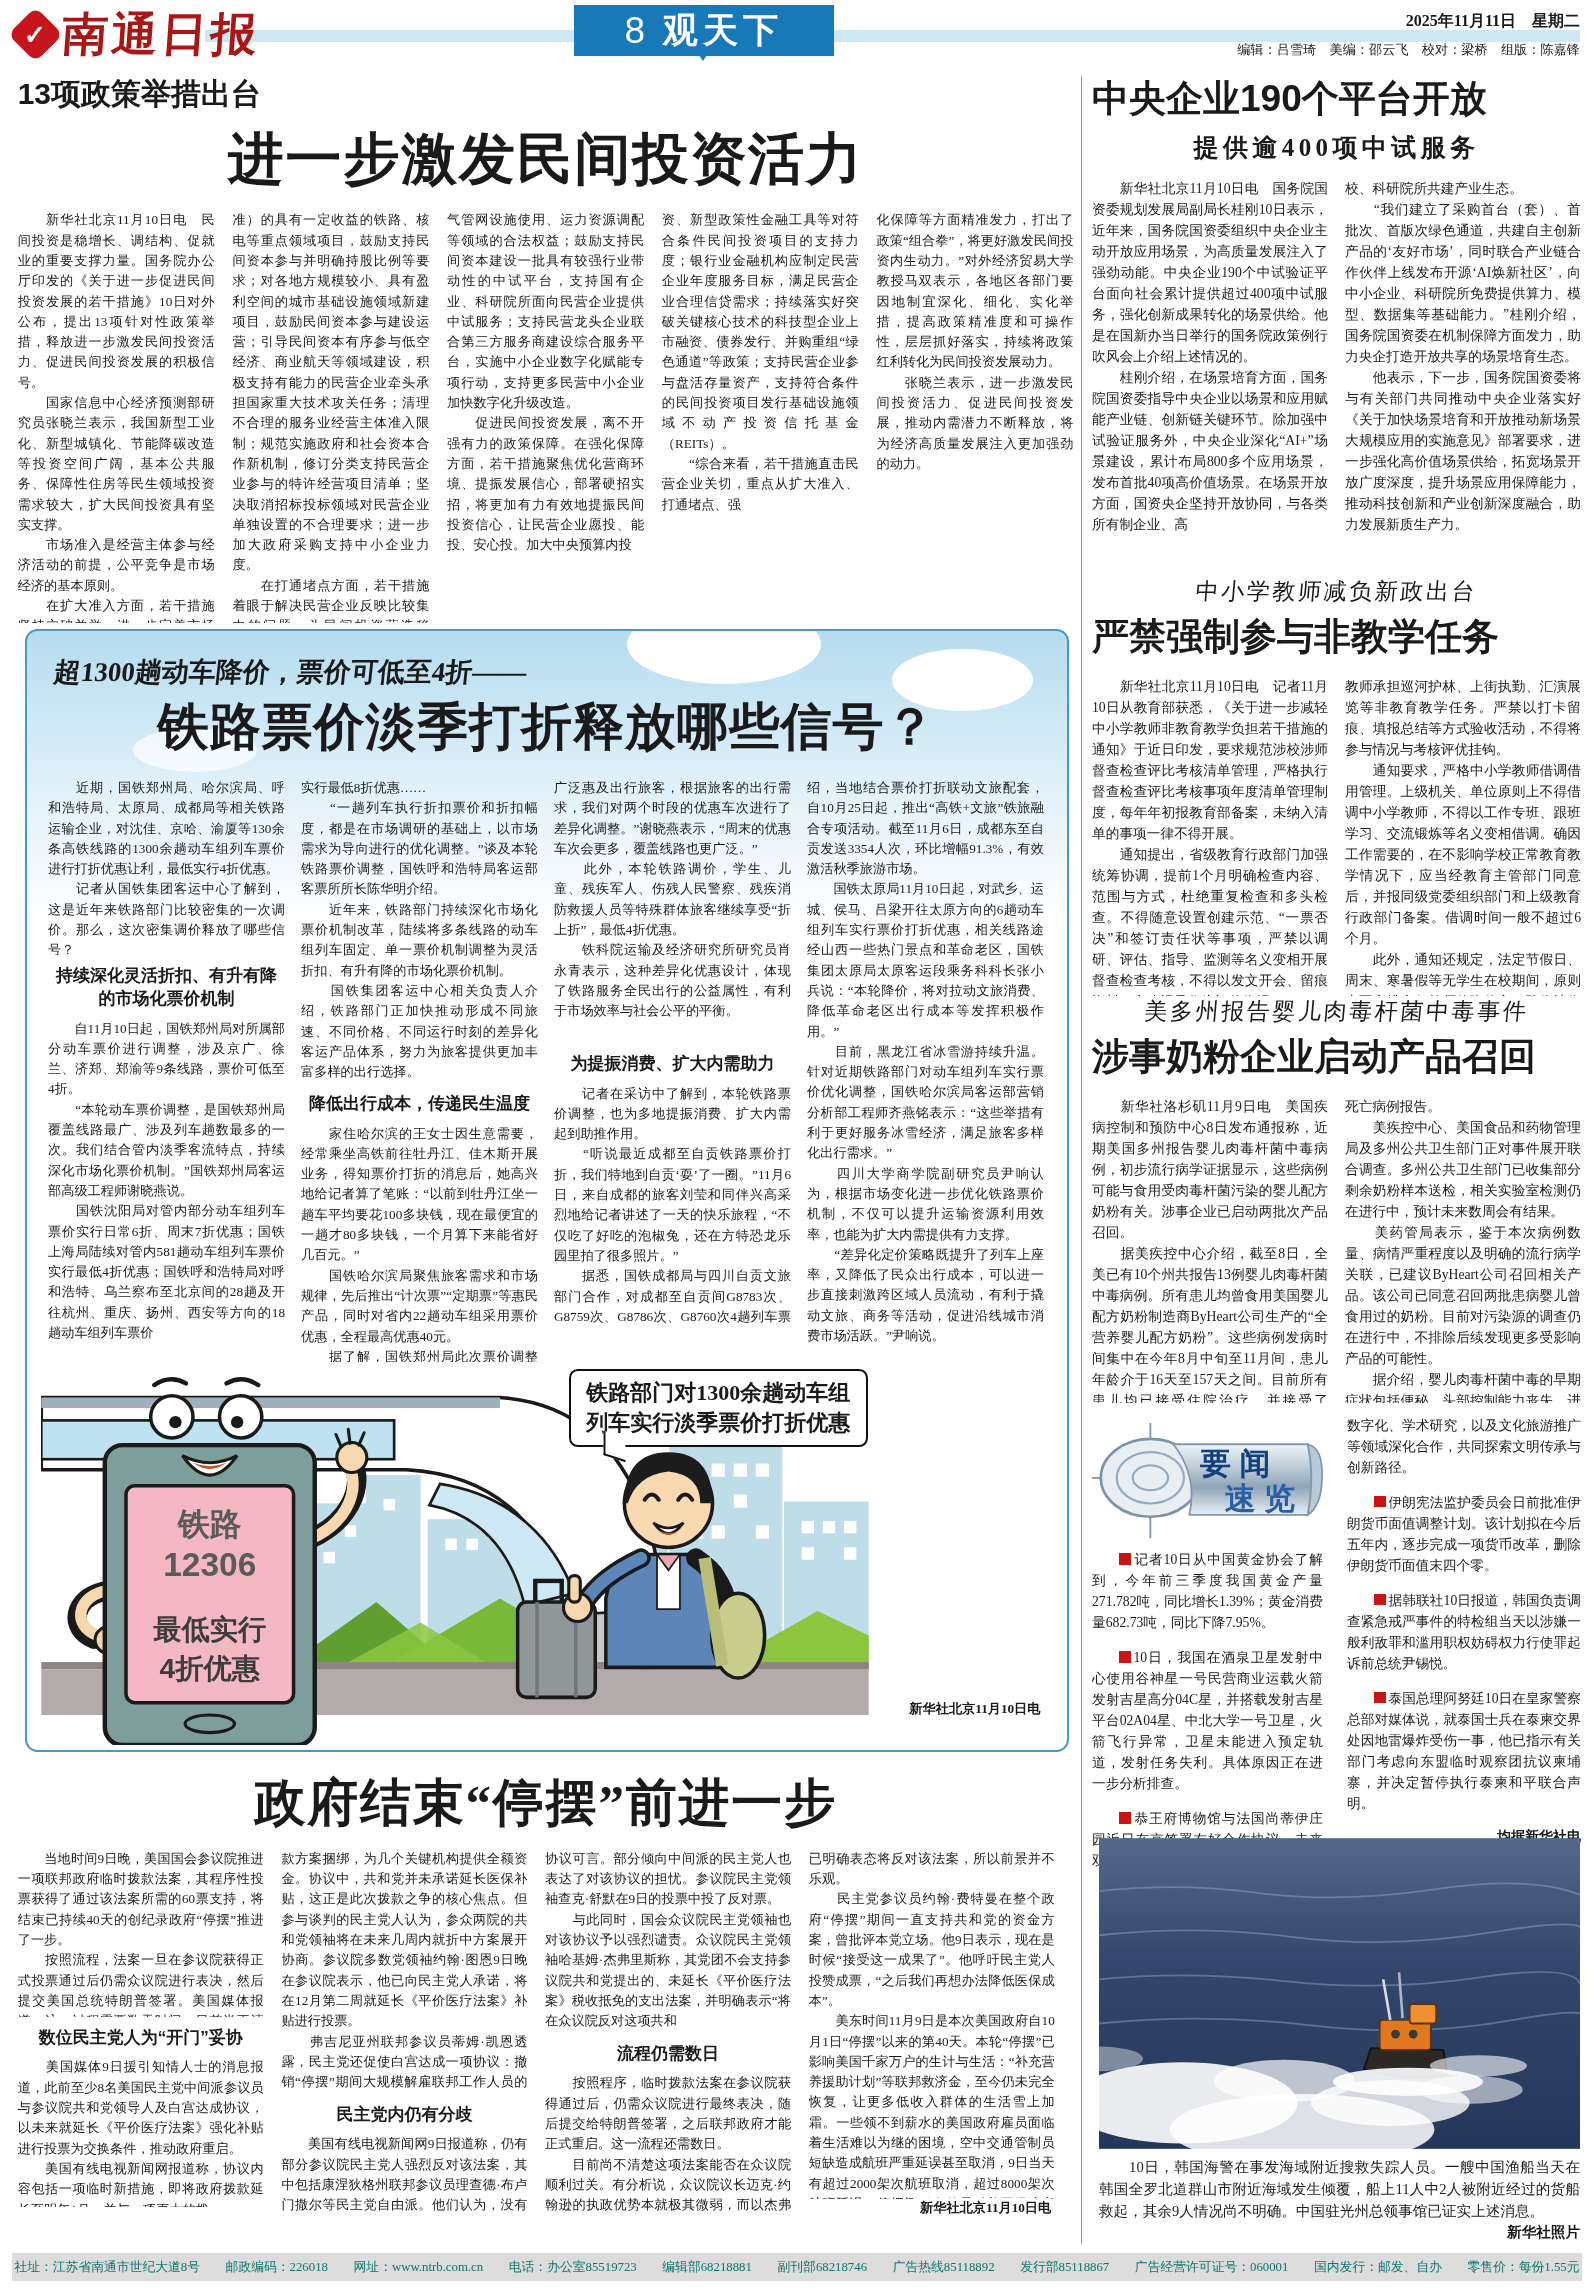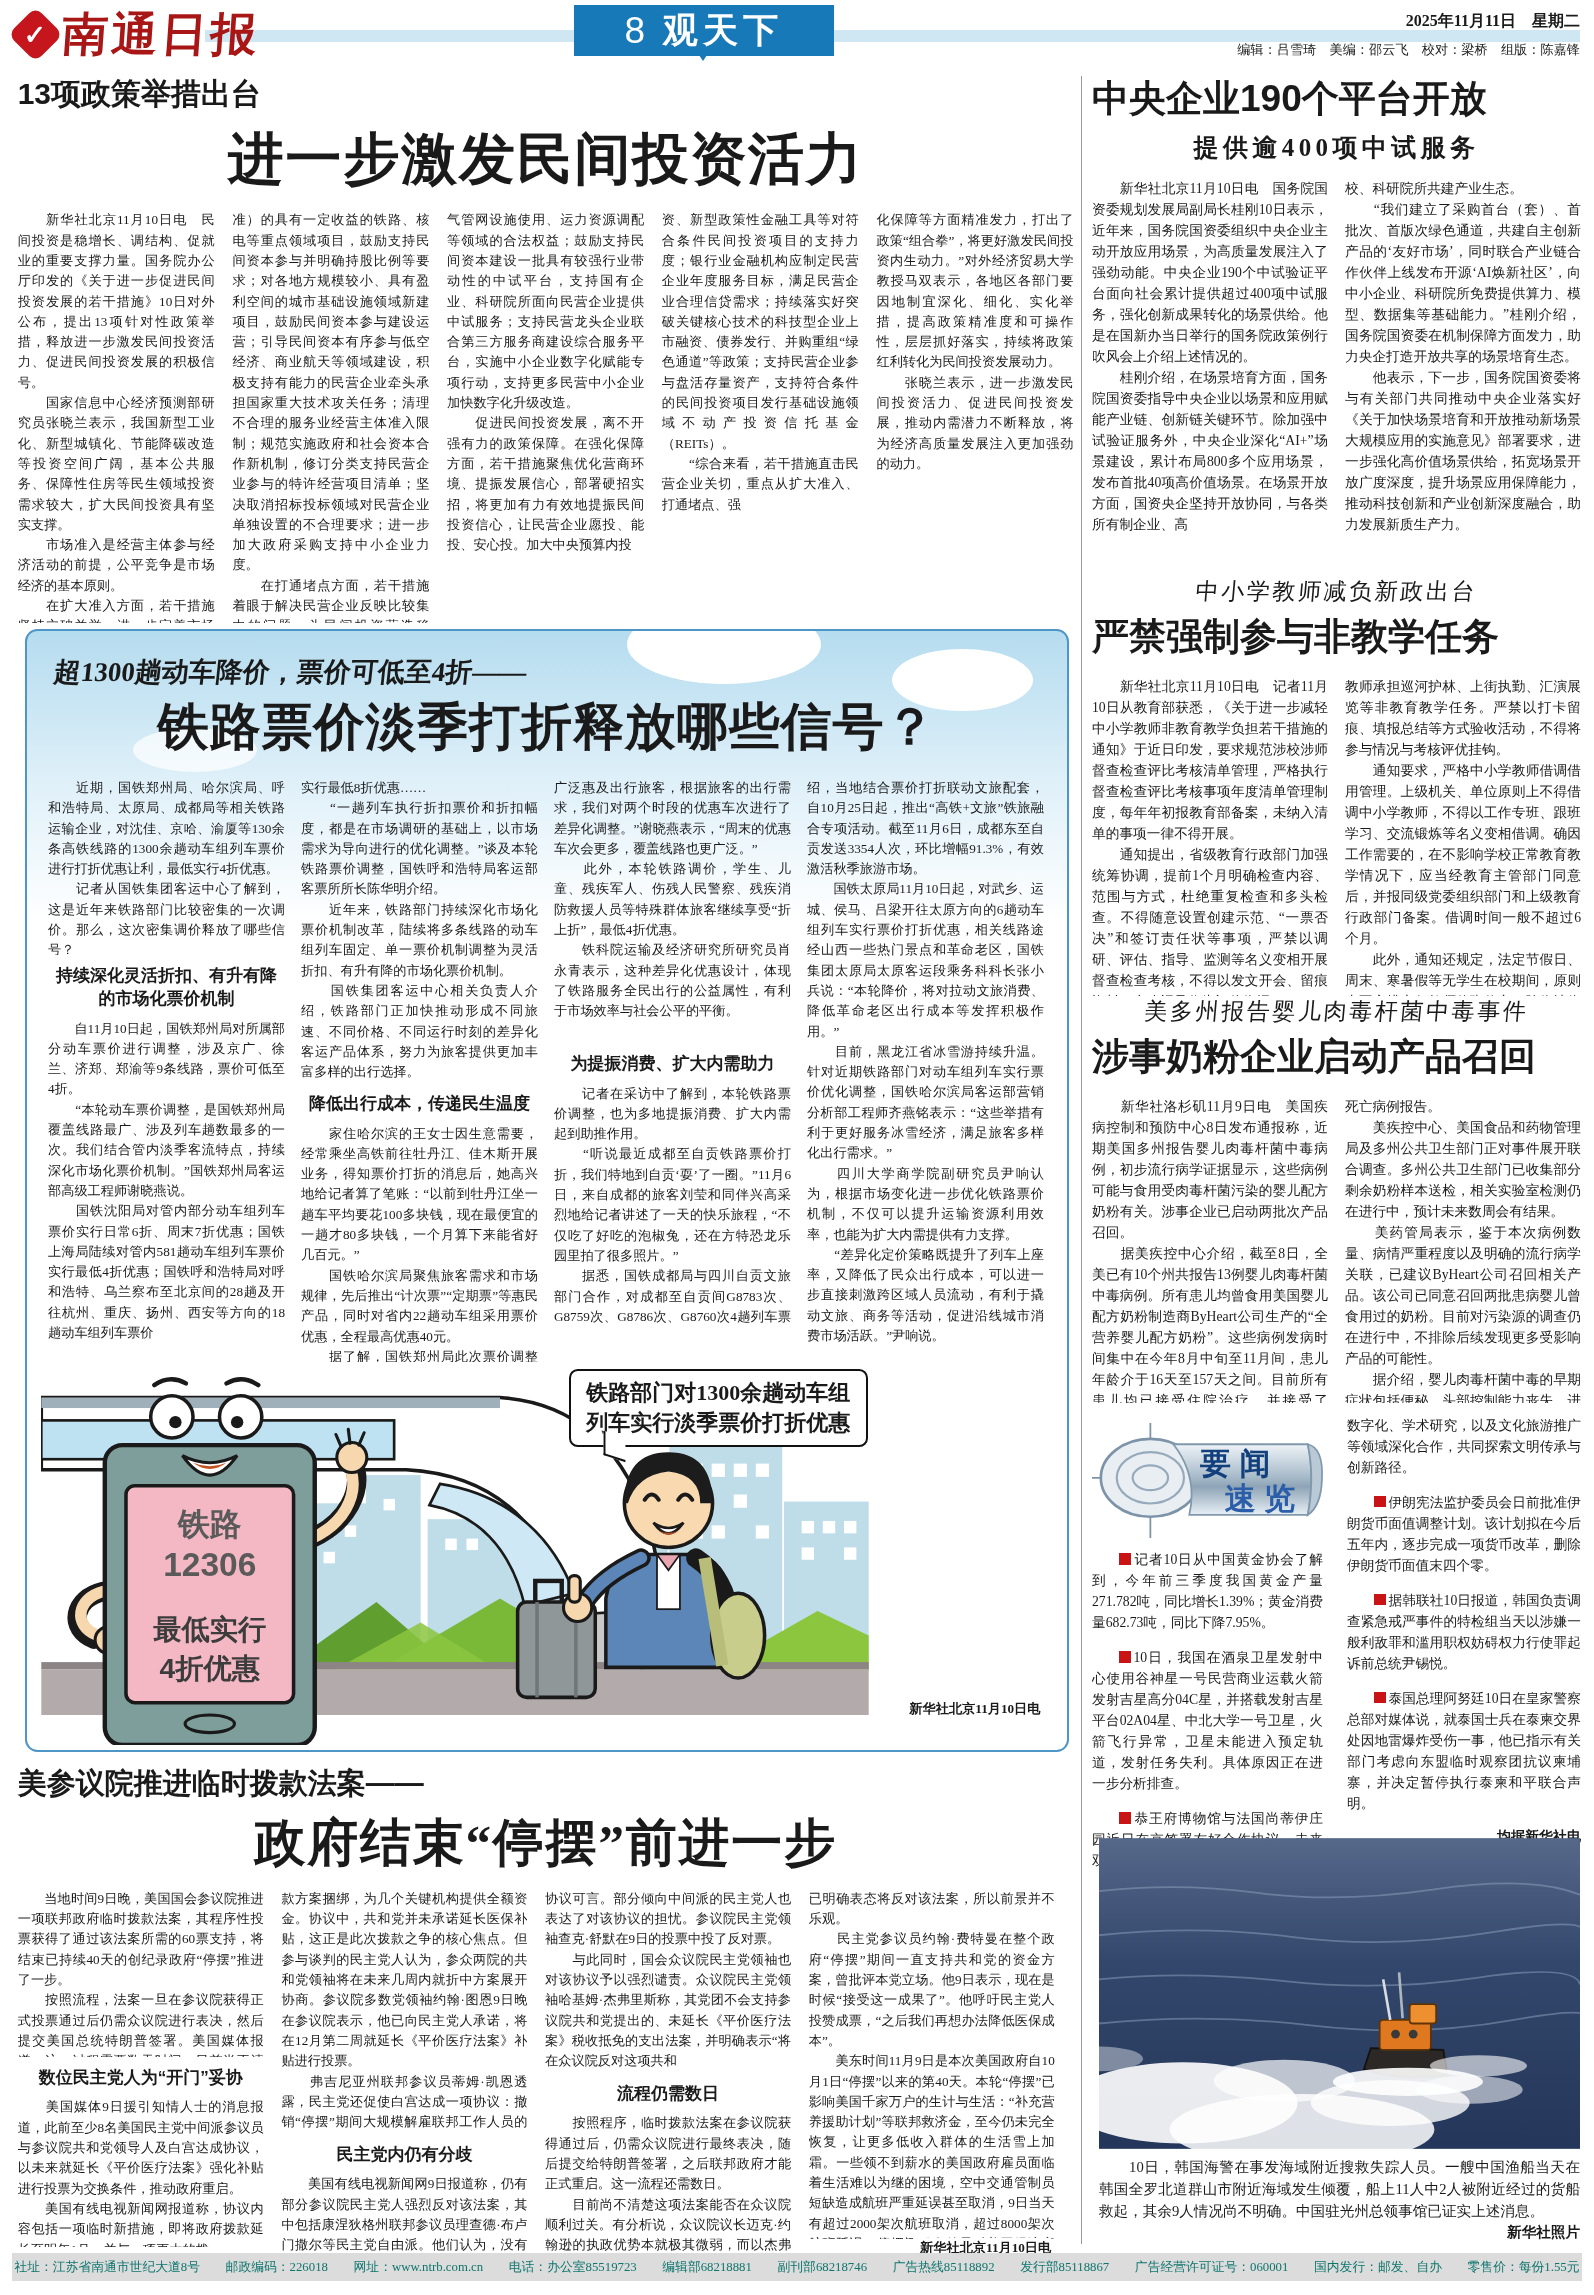--- a/index.html
+++ b/index.html
@@ -291,21 +291,20 @@
           <text x="191" y="186" text-anchor="middle" font-size="36" font-weight="bold" fill="#5a5a5a" font-family="Liberation Sans, sans-serif">铁路</text>
           <text x="191" y="232" text-anchor="middle" font-size="38" font-weight="bold" fill="#5a5a5a" font-family="Liberation Sans, sans-serif">12306</text>
           <text x="191" y="304" text-anchor="middle" font-size="32" font-weight="bold" fill="#3c3c3c" font-family="Liberation Sans, sans-serif">最低实行</text>
           <text x="191" y="348" text-anchor="middle" font-size="32" font-weight="bold" fill="#3c3c3c" font-family="Liberation Sans, sans-serif">4折优惠</text>
         </g>
       </svg>
     </div>
   </div>
 
   <div class="gov">
-    <div class="kicker">美参议院推进临时拨款法案——</div>
     <h1>政府结束“停摆”前进一步</h1>
     <div class="cols left-body">
       <div>
         <div class="coltext" style="height:168px">　　当地时间9日晚，美国国会参议院推进一项联邦政府临时拨款法案，其程序性投票获得了通过该法案所需的60票支持，将结束已持续40天的创纪录政府“停摆”推进了一步。
 　　按照流程，法案一旦在参议院获得正式投票通过后仍需众议院进行表决，然后提交美国总统特朗普签署。美国媒体报道，这一过程需要数天时间。目前尚不清楚这项法案能否在众议院顺利过关，民主党内部也未达成一致意见。</div>
         <div class="colsub">数位民主党人为“开门”妥协</div>
         <div class="coltext" style="height:150px">　　美国媒体9日援引知情人士的消息报道，此前至少8名美国民主党中间派参议员与参议院共和党领导人及白宫达成协议，以未来就延长《平价医疗法案》强化补贴进行投票为交换条件，推动政府重启。
 　　美国有线电视新闻网报道称，协议内容包括一项临时新措施，即将政府拨款延长至明年1月，并与一项更大的拨</div>
       </div>
       <div>

